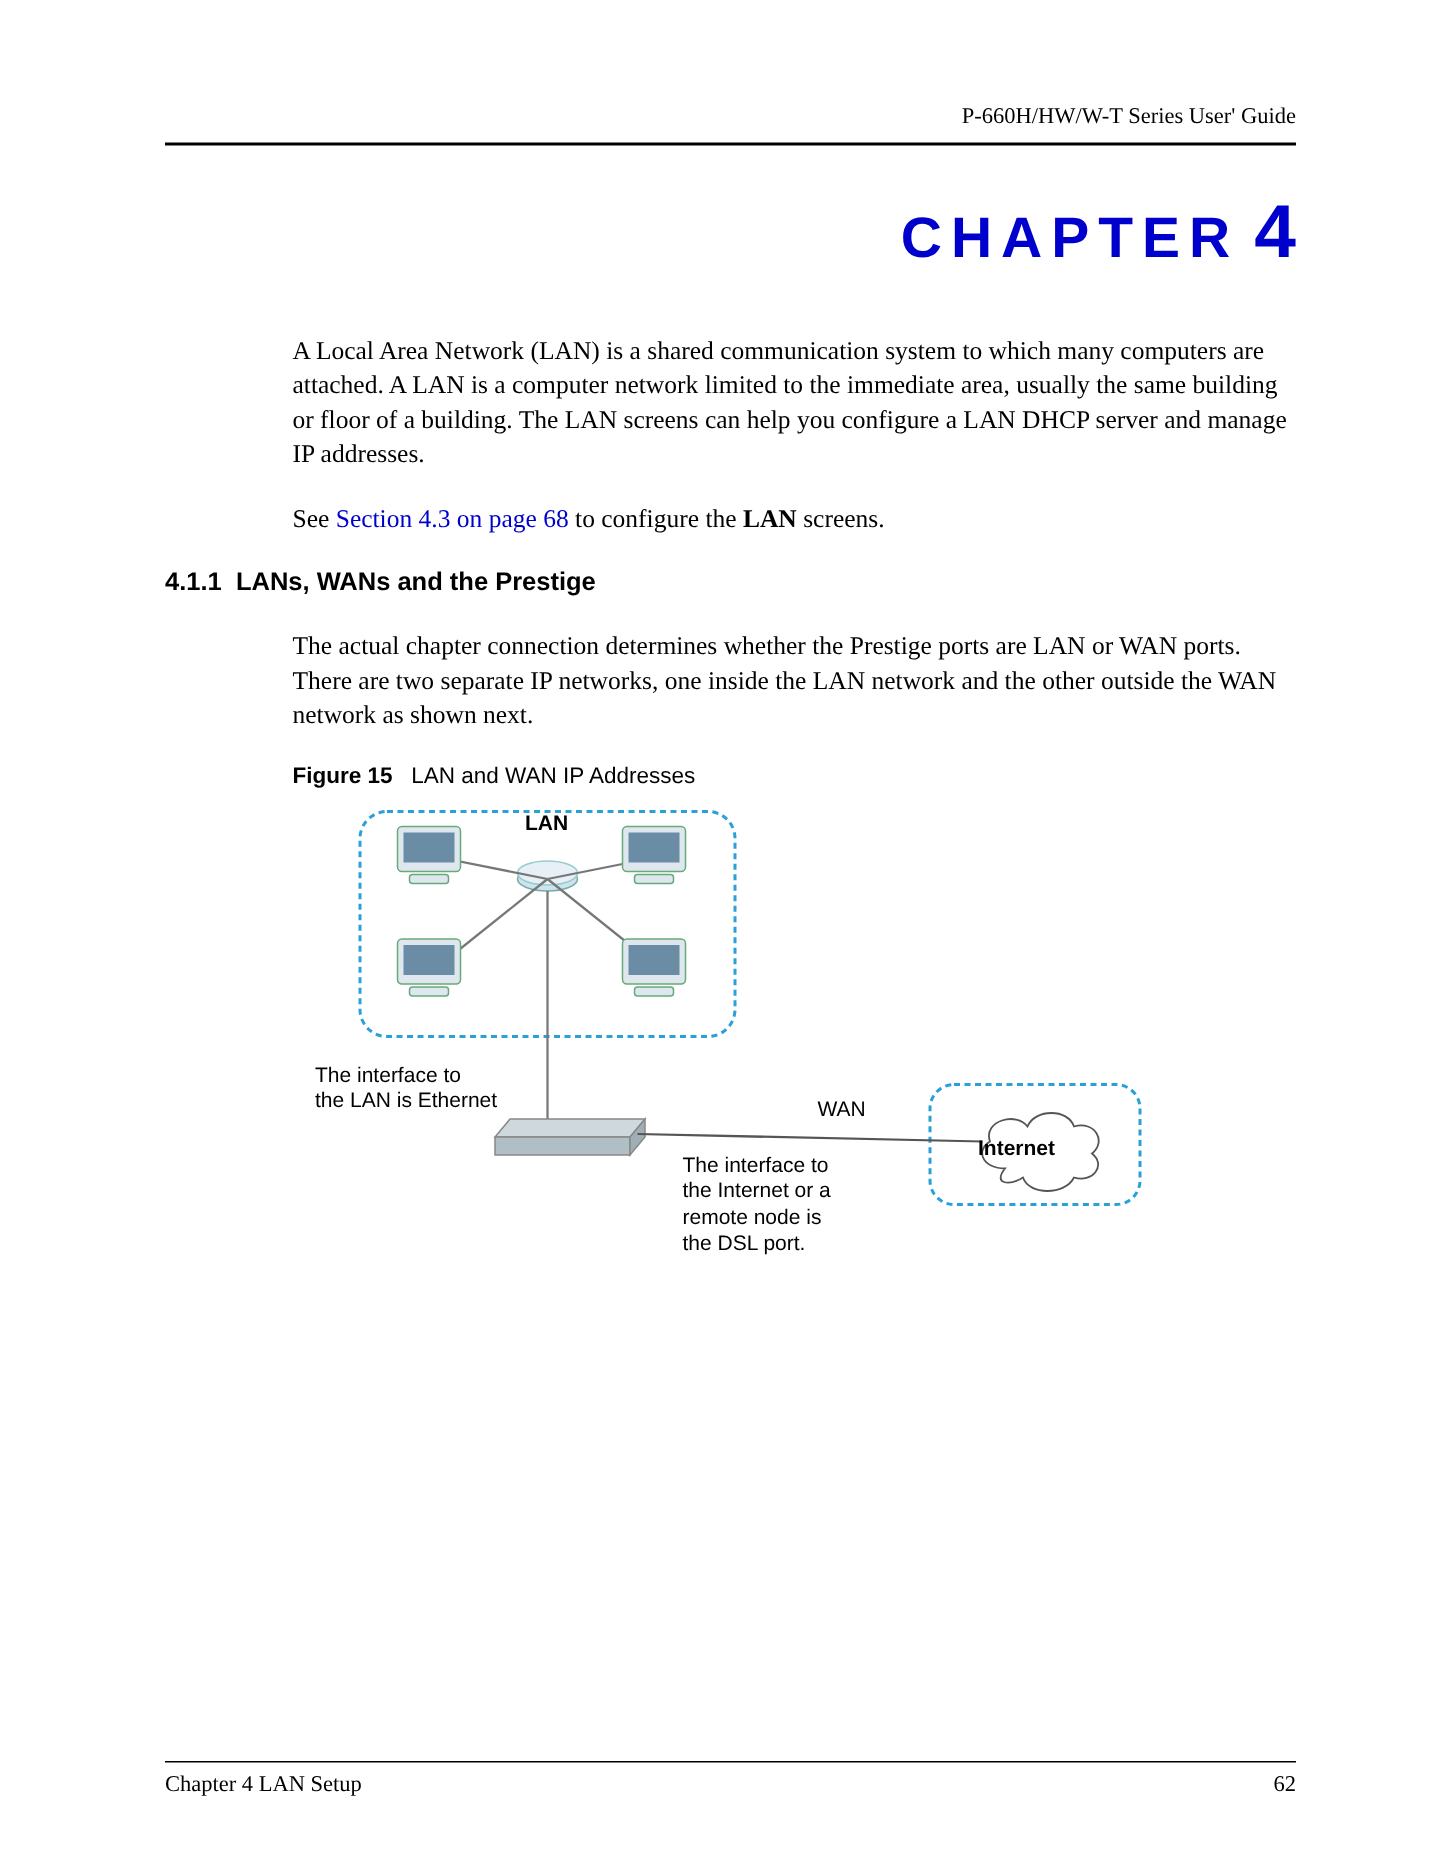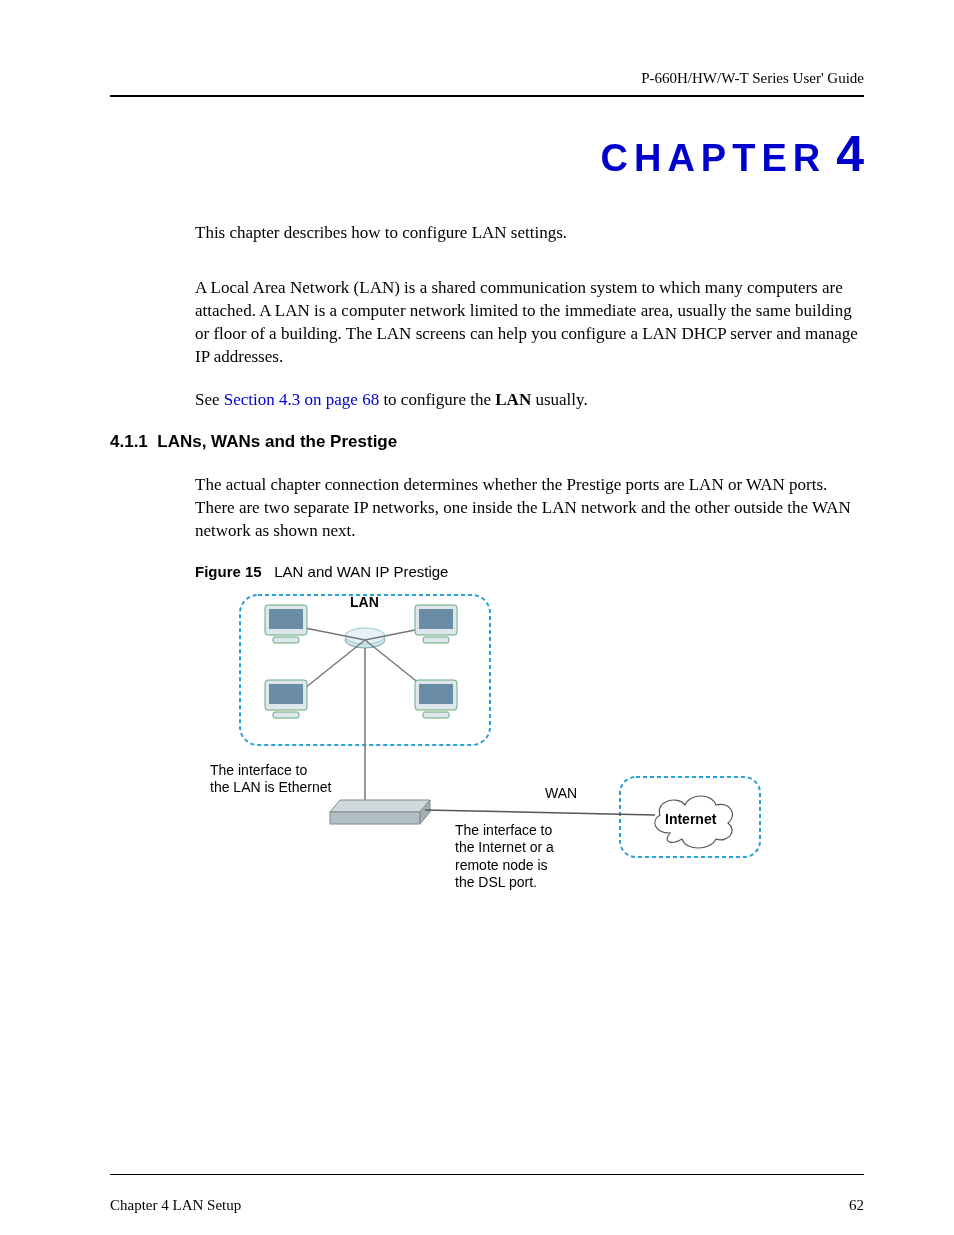--- a/index.html
+++ b/index.html
@@ -97,57 +97,56 @@
     margin: 0;
     position: absolute;
     left: 110px;
     right: 90px;
     bottom: 60px;
   }
   .footer {
     position: absolute;
     left: 110px;
     right: 90px;
-    bottom: 21px;
+    bottom: 36px;
     font-size: 15px;
     display: flex;
     justify-content: space-between;
   }
 </style>
 </head>
 <body>
 
 <div class="page">
   <div class="header-right">P-660H/HW/W-T Series User' Guide</div>
   <hr class="header-rule">
 
   <div class="chapter-block">
     <div>
       <span class="chapter-label">CHAPTER</span>
       <span class="chapter-label chapter-number">4</span>
     </div>
   </div>
 
-  <p class="intro">This chapter describes how to configure LAN settings.</p>
 
 
   <p class="body-p">A Local Area Network (LAN) is a shared communication system to which many computers are attached. A LAN is a computer network limited to the immediate area, usually the same building or floor of a building. The LAN screens can help you configure a LAN DHCP server and manage IP addresses.</p>
 
   <p class="body-p">
-    <span>See </span><span class="link">Section 4.3 on page 68</span><span> to configure the </span><span class="bold">LAN</span><span> usually.</span>
+    <span>See </span><span class="link">Section 4.3 on page 68</span><span> to configure the </span><span class="bold">LAN</span><span> screens.</span>
   </p>
 
   <div class="h2">
     <span>4.1.1</span>&nbsp;&nbsp;<span>LANs, WANs and the Prestige</span>
   </div>
 
   <p class="body-p">The actual chapter connection determines whether the Prestige ports are LAN or WAN ports. There are two separate IP networks, one inside the LAN network and the other outside the WAN network as shown next.</p>
 
   <div class="figcap">
-    <span class="figlabel">Figure 15</span>&nbsp;&nbsp;&nbsp;<span>LAN and WAN IP Prestige</span>
+    <span class="figlabel">Figure 15</span>&nbsp;&nbsp;&nbsp;<span>LAN and WAN IP Addresses</span>
   </div>
 
   <div class="diagram-wrap">
     <svg width="560" height="320" viewBox="0 0 560 320">
 
       <rect x="30" y="5" width="250" height="150" rx="18" ry="18" fill="none" stroke="#2aa0d8" stroke-width="2" stroke-dasharray="4 3"></rect>
 
       <rect x="410" y="187" width="140" height="80" rx="16" ry="16" fill="none" stroke="#2aa0d8" stroke-width="2" stroke-dasharray="4 3"></rect>
 
       <g transform="translate(440,203)">
@@ -192,21 +191,21 @@
         <rect x="0" y="12" width="90" height="12" fill="#b0bec5" stroke="#888"></rect>
         <polygon points="90,12 100,0 100,12 90,24" fill="#a0aeb5" stroke="#888"></polygon>
       </g>
 
       <line x1="215" y1="220" x2="445" y2="225" stroke="#555" stroke-width="1.5"></line>
     </svg>
 
     
     <div style="position:absolute; left:140px; top:4px; font-weight:bold;">LAN</div>
     <div style="position:absolute; left:335px; top:195px; font-weight:normal;">WAN</div>
-    <div style="position:absolute; left:455px; top:221px; font-weight:bold;">Internet</div>
+    <div style="position:absolute; left:442px; top:221px; font-weight:bold;">Internet</div>
 
     <div style="position:absolute; left:0px; top:172px; line-height:1.25;">
       <div>The interface to</div>
       <div>the LAN is Ethernet</div>
     </div>
 
     <div style="position:absolute; left:245px; top:232px; line-height:1.25;">
       <div>The interface to</div>
       <div>the Internet or a</div>
       <div>remote node is</div>

